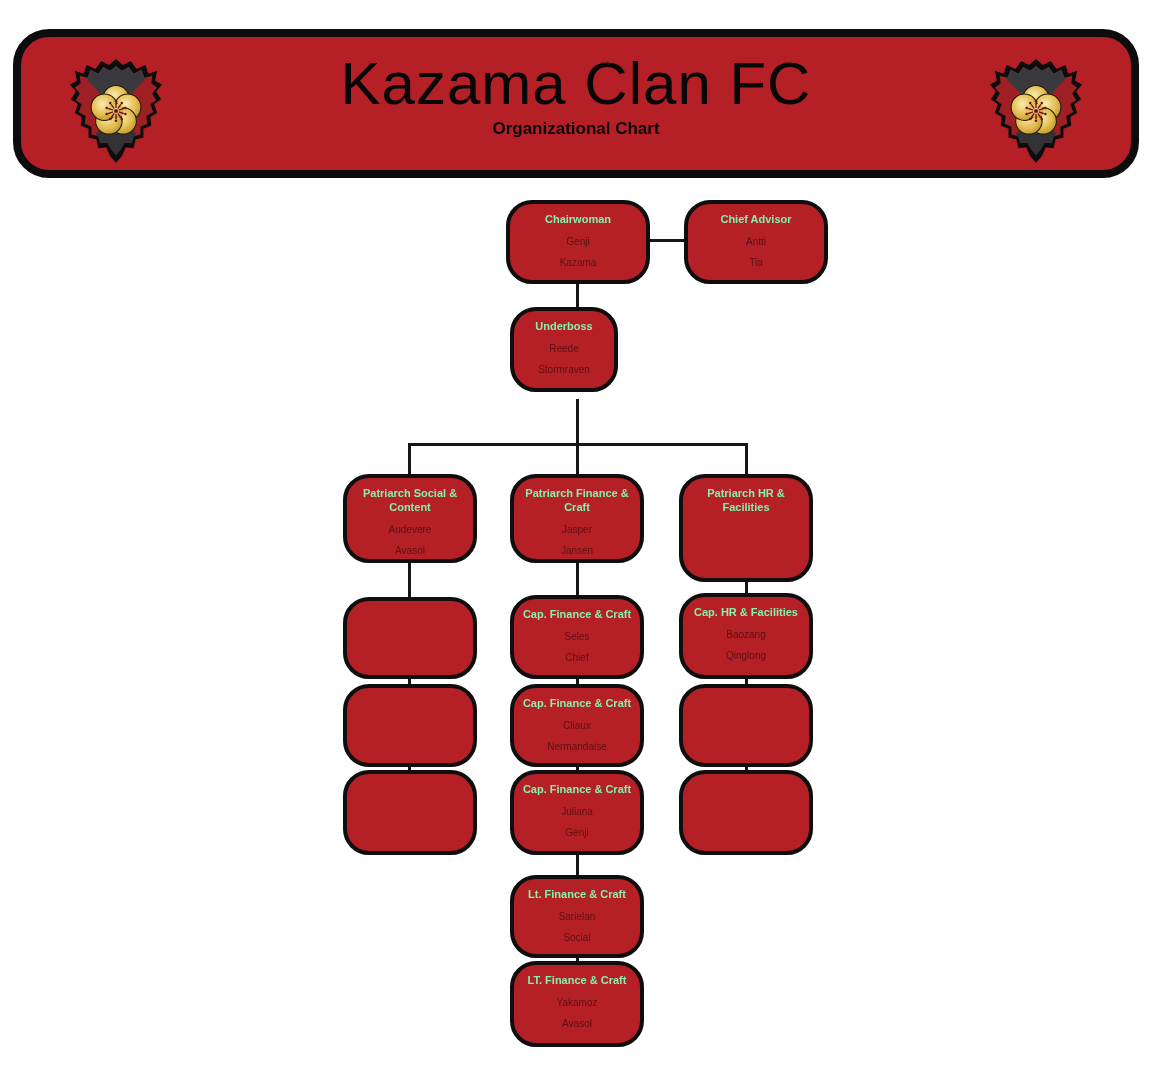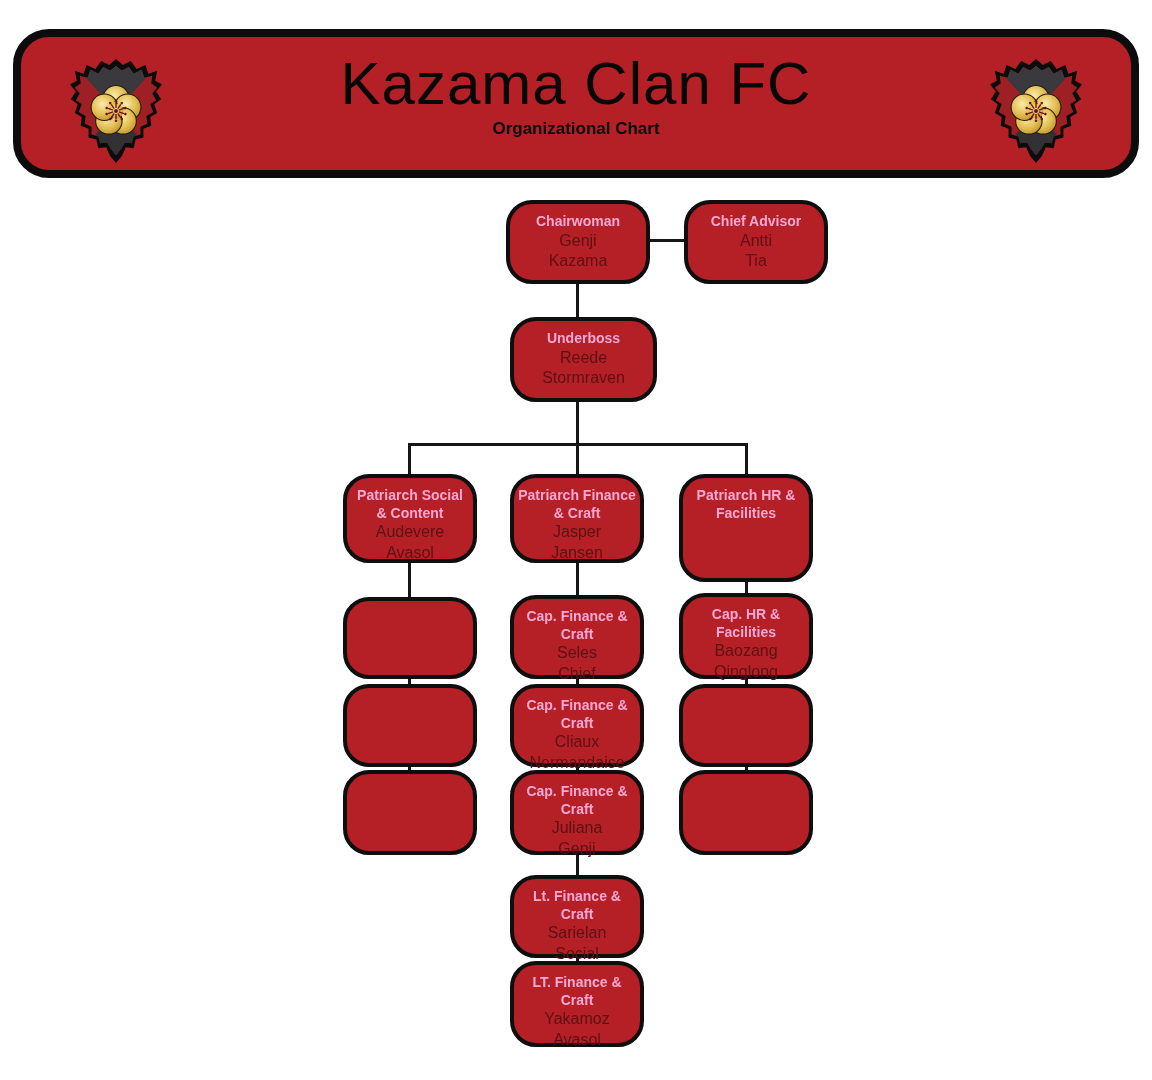--- a/index.html
+++ b/index.html
@@ -60,29 +60,30 @@
     position: absolute;
     box-sizing: border-box;
     background: #b42026;
     border: 4px solid #0e0e0e;
     border-radius: 26px;
     text-align: center;
     padding: 9px 4px 0 4px;
     overflow: visible;
   }
   .node-title {
-    font-size: 14px;
+    font-size: 11px;
     font-weight: bold;
-    color: #f9a8d4;
+    color: #86efac;
     line-height: 1.25;
   }
   .node-name {
-    font-size: 16px;
+    font-size: 10px;
     color: #5c1114;
     line-height: 1.3;
+    margin-top: 8px;
   }
 </style>
 </head>
 <body>
 
 <div class="canvas">
 
   <svg width="0" height="0" style="position:absolute" aria-hidden="true">
     <defs>
       <radialGradient id="goldGrad" cx="42%" cy="38%" r="75%">
@@ -194,21 +195,21 @@
     <div class="node-name">Genji</div>
     <div class="node-name">Kazama</div>
   </div>
 
   <div class="node" style="left:684px;top:200px;width:144px;height:84px">
     <div class="node-title">Chief Advisor</div>
     <div class="node-name">Antti</div>
     <div class="node-name">Tia</div>
   </div>
 
-  <div class="node" style="left:510px;top:317px;width:147px;height:85px">
+  <div class="node" style="left:510px;top:307px;width:108px;height:85px">
     <div class="node-title">Underboss</div>
     <div class="node-name">Reede</div>
     <div class="node-name">Stormraven</div>
   </div>
 
   <div class="node" style="left:343px;top:474px;width:134px;height:89px">
     <div class="node-title">Patriarch Social &amp; Content</div>
     <div class="node-name">Audevere</div>
     <div class="node-name">Avasol</div>
   </div>

